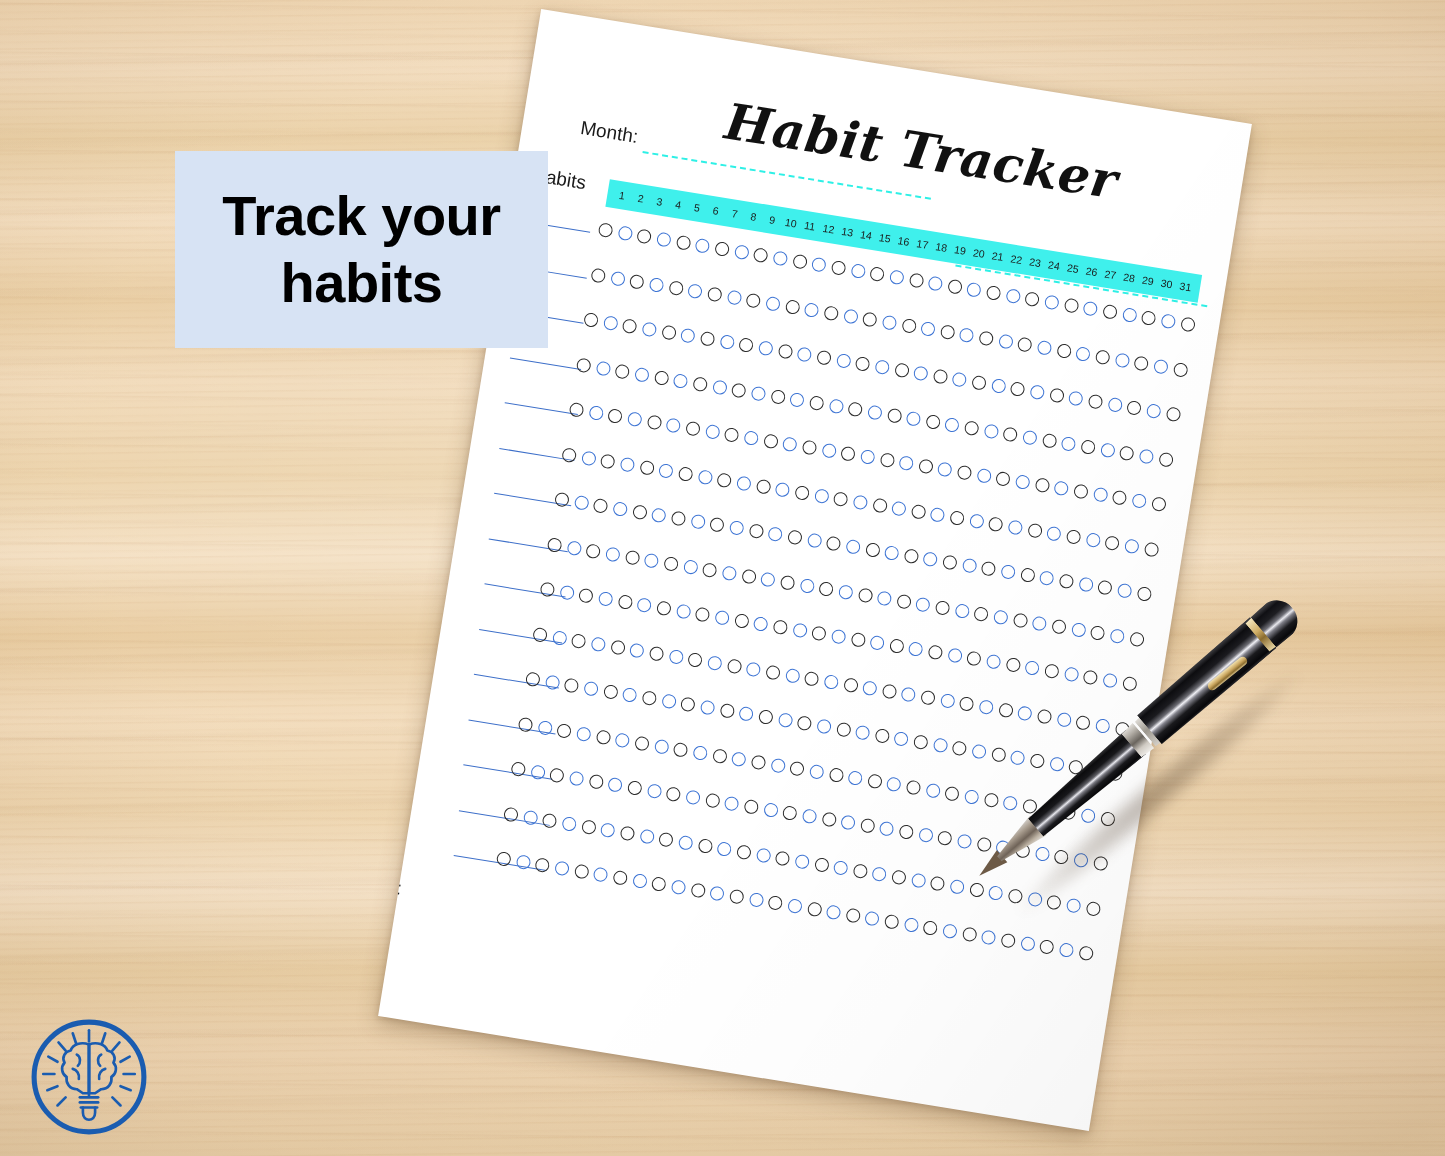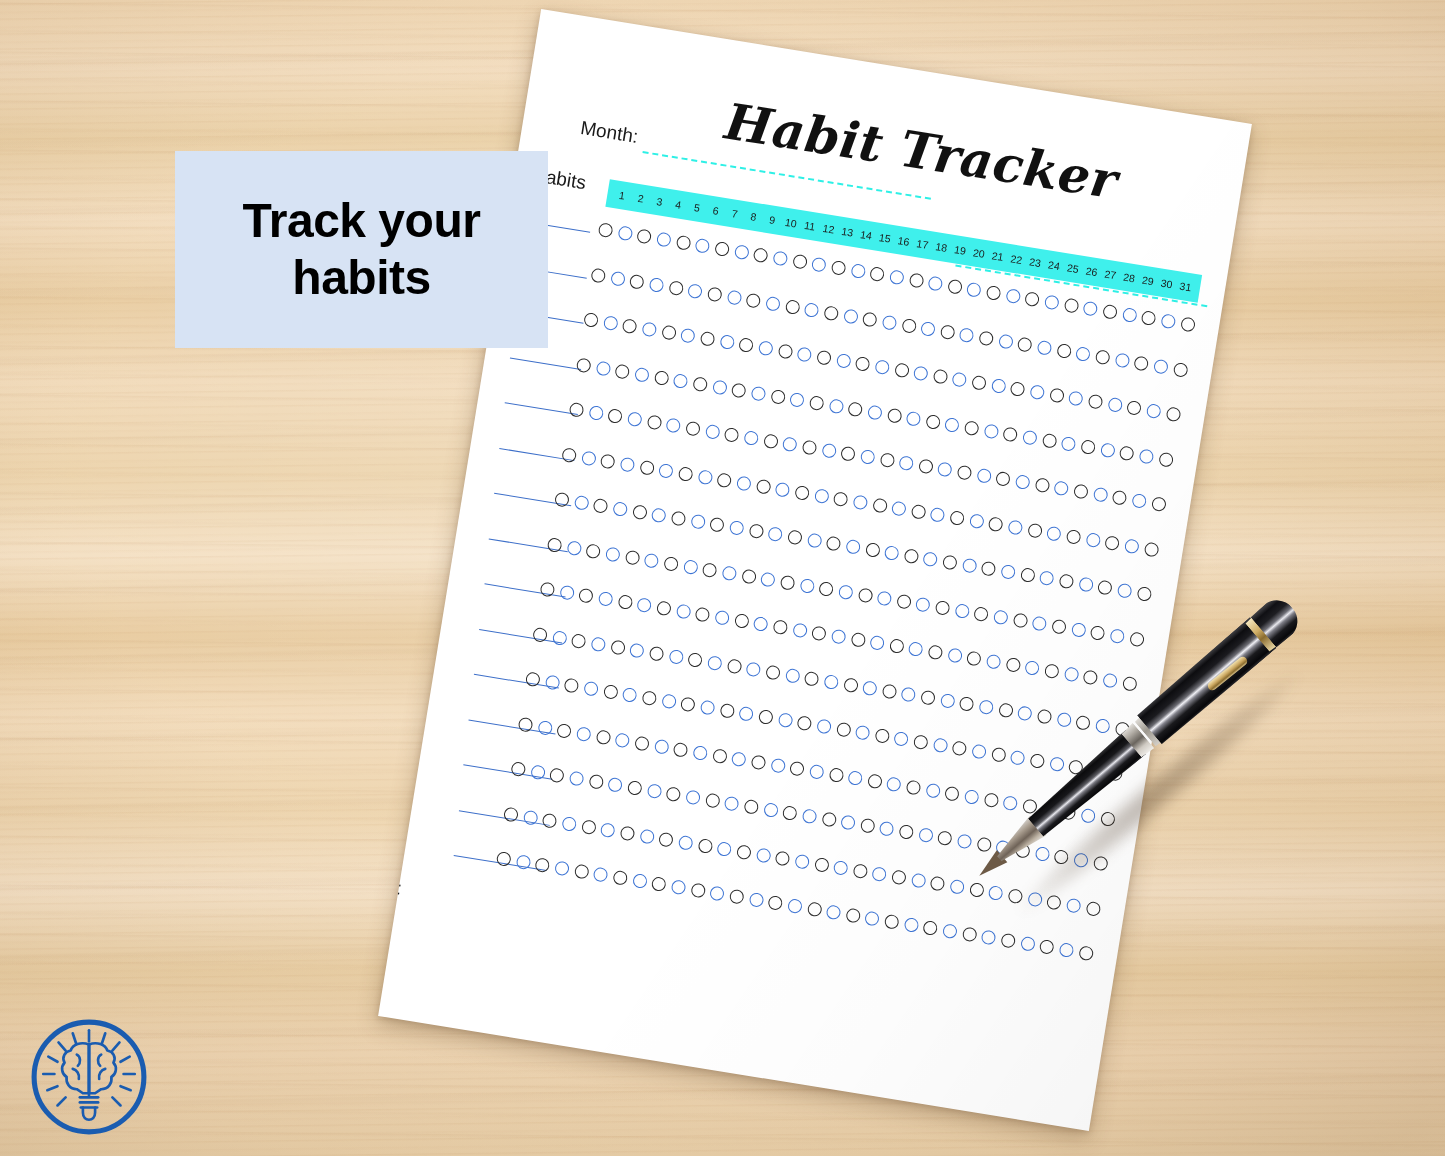--- a/index.html
+++ b/index.html
@@ -105,21 +105,21 @@
     background: #d7e3f4;
     display: flex;
     flex-direction: column;
     align-items: center;
     justify-content: center;
     z-index: 30;
   }
   #banner .line {
     font-family: "Liberation Sans", sans-serif;
     font-weight: bold;
-    font-size: 48px;
+    font-size: 56px;
     line-height: 1.18;
     color: #000;
     letter-spacing: -0.5px;
     text-align: right;
     white-space: nowrap;
   }
 
   
   #paper-wrap {
     position: absolute;

